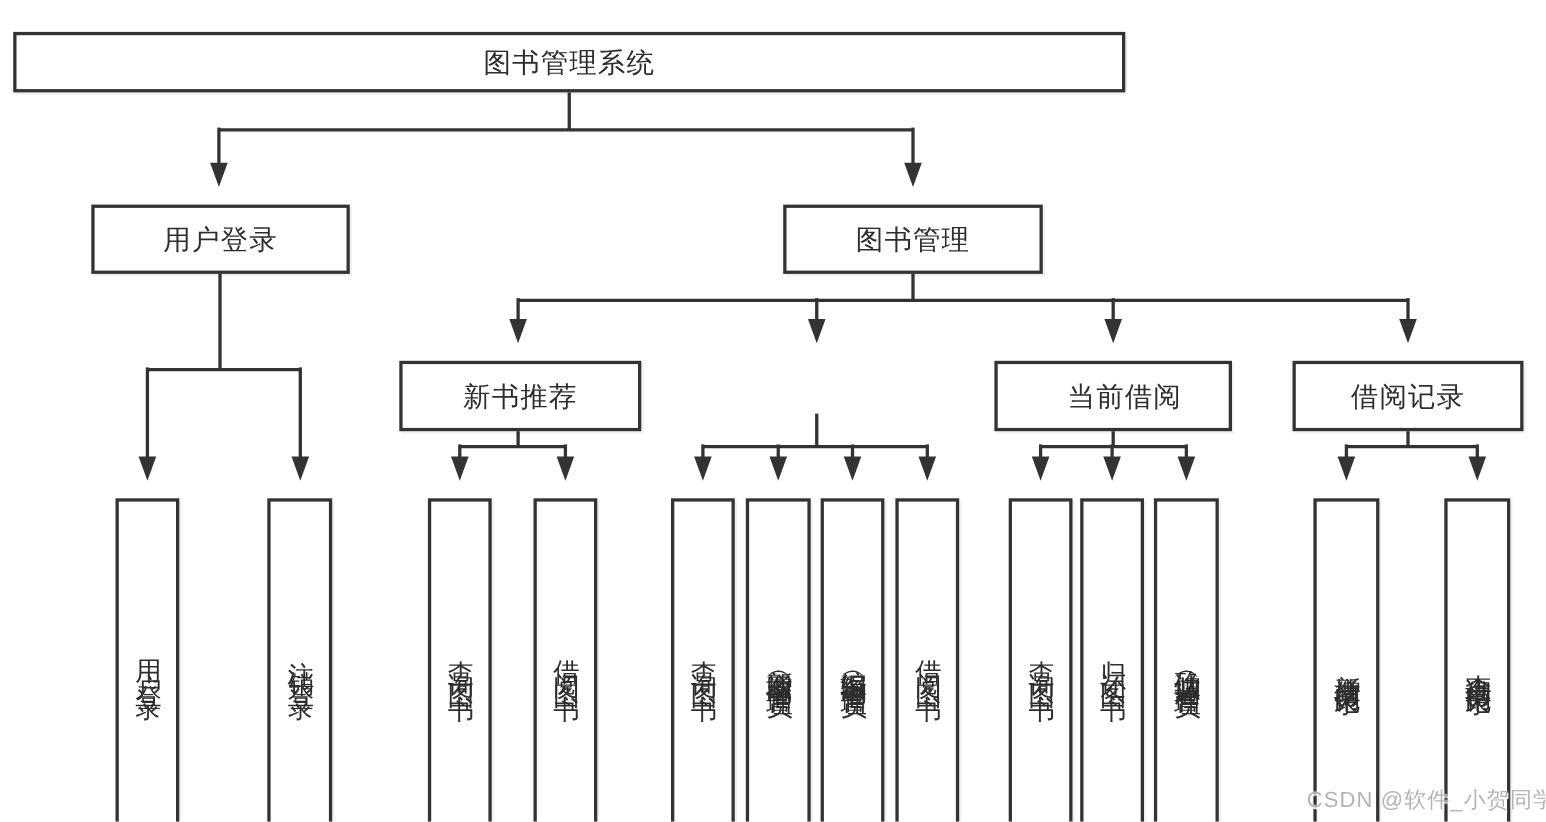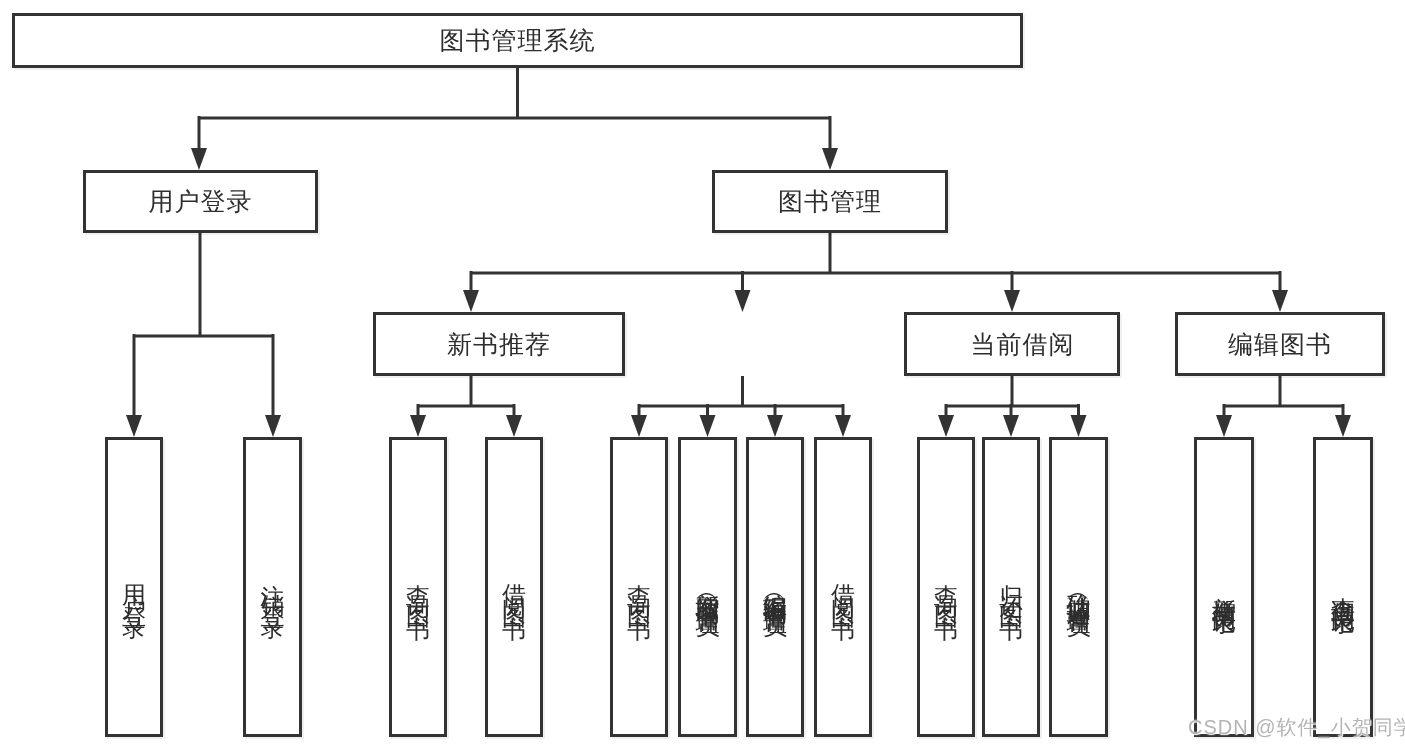--- a/index.html
+++ b/index.html
@@ -25,26 +25,27 @@
     background: #ffffff;
     border: 3px solid #333333;
     display: flex;
     align-items: center;
     justify-content: center;
     color: #2d2d2d;
     font-size: 25px;
     letter-spacing: 1px;
     white-space: nowrap;
     box-shadow: 2px 2px 0 rgba(0,0,0,0.06);
+    margin-top: 16px;
   }
   
   .root   { left: 12px;   top: 13px;  width: 1011px; height: 55px; }
   .n-login{ left: 83px;   top: 170px; width: 235px;  height: 63px; }
   .n-mgmt { left: 712px;  top: 170px; width: 236px;  height: 63px; justify-content: center; }
-  .n-l3-1 { left: 373px;  top: 312px; width: 252px;  height: 64px; }
+  .n-l3-1 { left: 363px;  top: 312px; width: 220px;  height: 64px; }
   .n-l3-2 { left: 633px;  top: 312px; width: 219px;  height: 64px; }
   .n-l3-3 { left: 904px;  top: 312px; width: 216px;  height: 64px; padding-left: 21px; }
   .n-l3-4 { left: 1175px; top: 312px; width: 210px;  height: 64px; }
   
   .lf { top: 437px; width: 58px; height: 300px; }
   .lf .v-label {
     writing-mode: vertical-rl;
     font-size: 24px;
     line-height: 1.0;
     letter-spacing: 3px;
@@ -153,21 +154,21 @@
     <span>图书管理</span>
   </div>
 
   <div class="node n-l3-1">
     <span>新书推荐</span>
   </div>
   <div class="node n-l3-3">
     <span>当前借阅</span>
   </div>
   <div class="node n-l3-4">
-    <span>编辑图书</span>
+    <span>借阅记录</span>
   </div>
 
   <div class="node lf lf1">
     <span class="v-label" style="letter-spacing: 11px;">用户登录</span>
   </div>
   <div class="node lf lf2">
     <span class="v-label" style="letter-spacing: 11px;">注销登录</span>
   </div>
   <div class="node lf lf3">
     <span class="v-label" style="letter-spacing: 11px;">查询图书</span>

